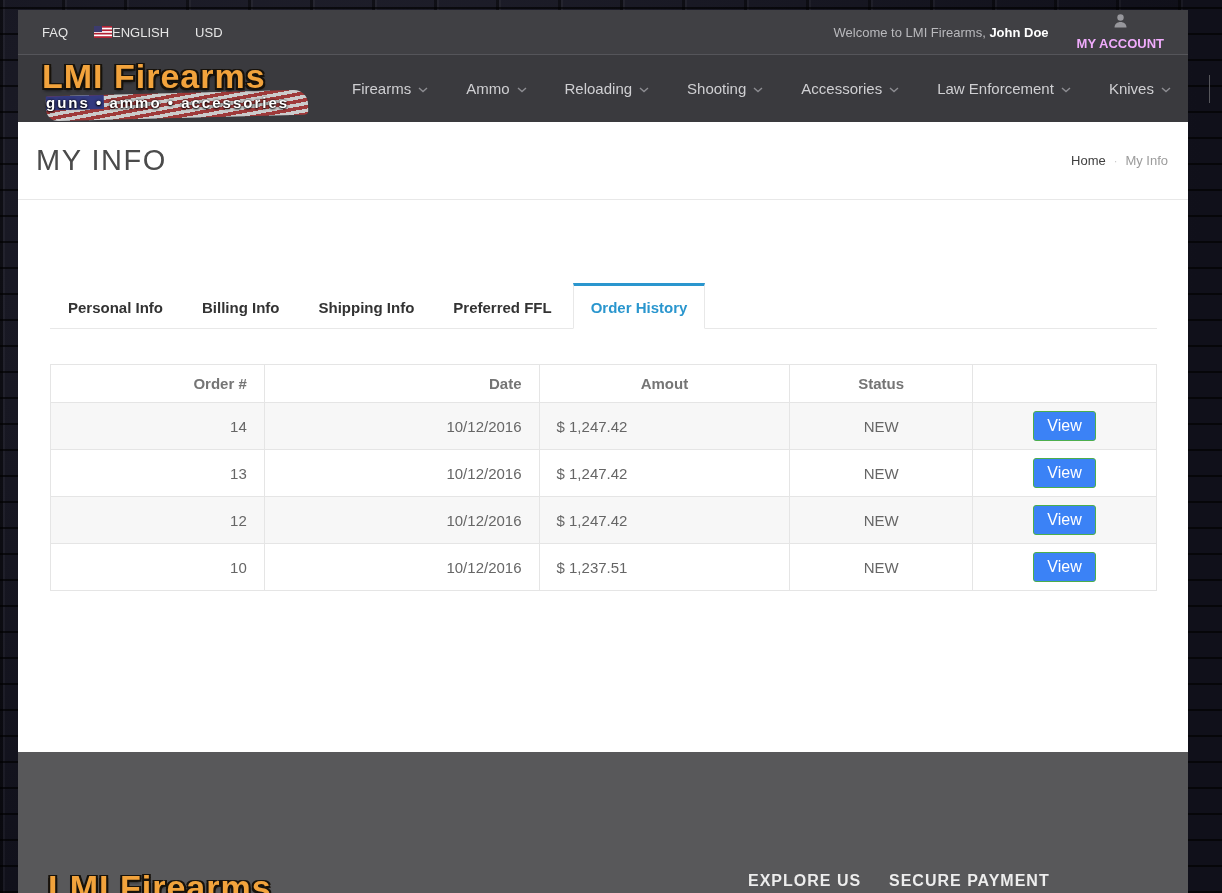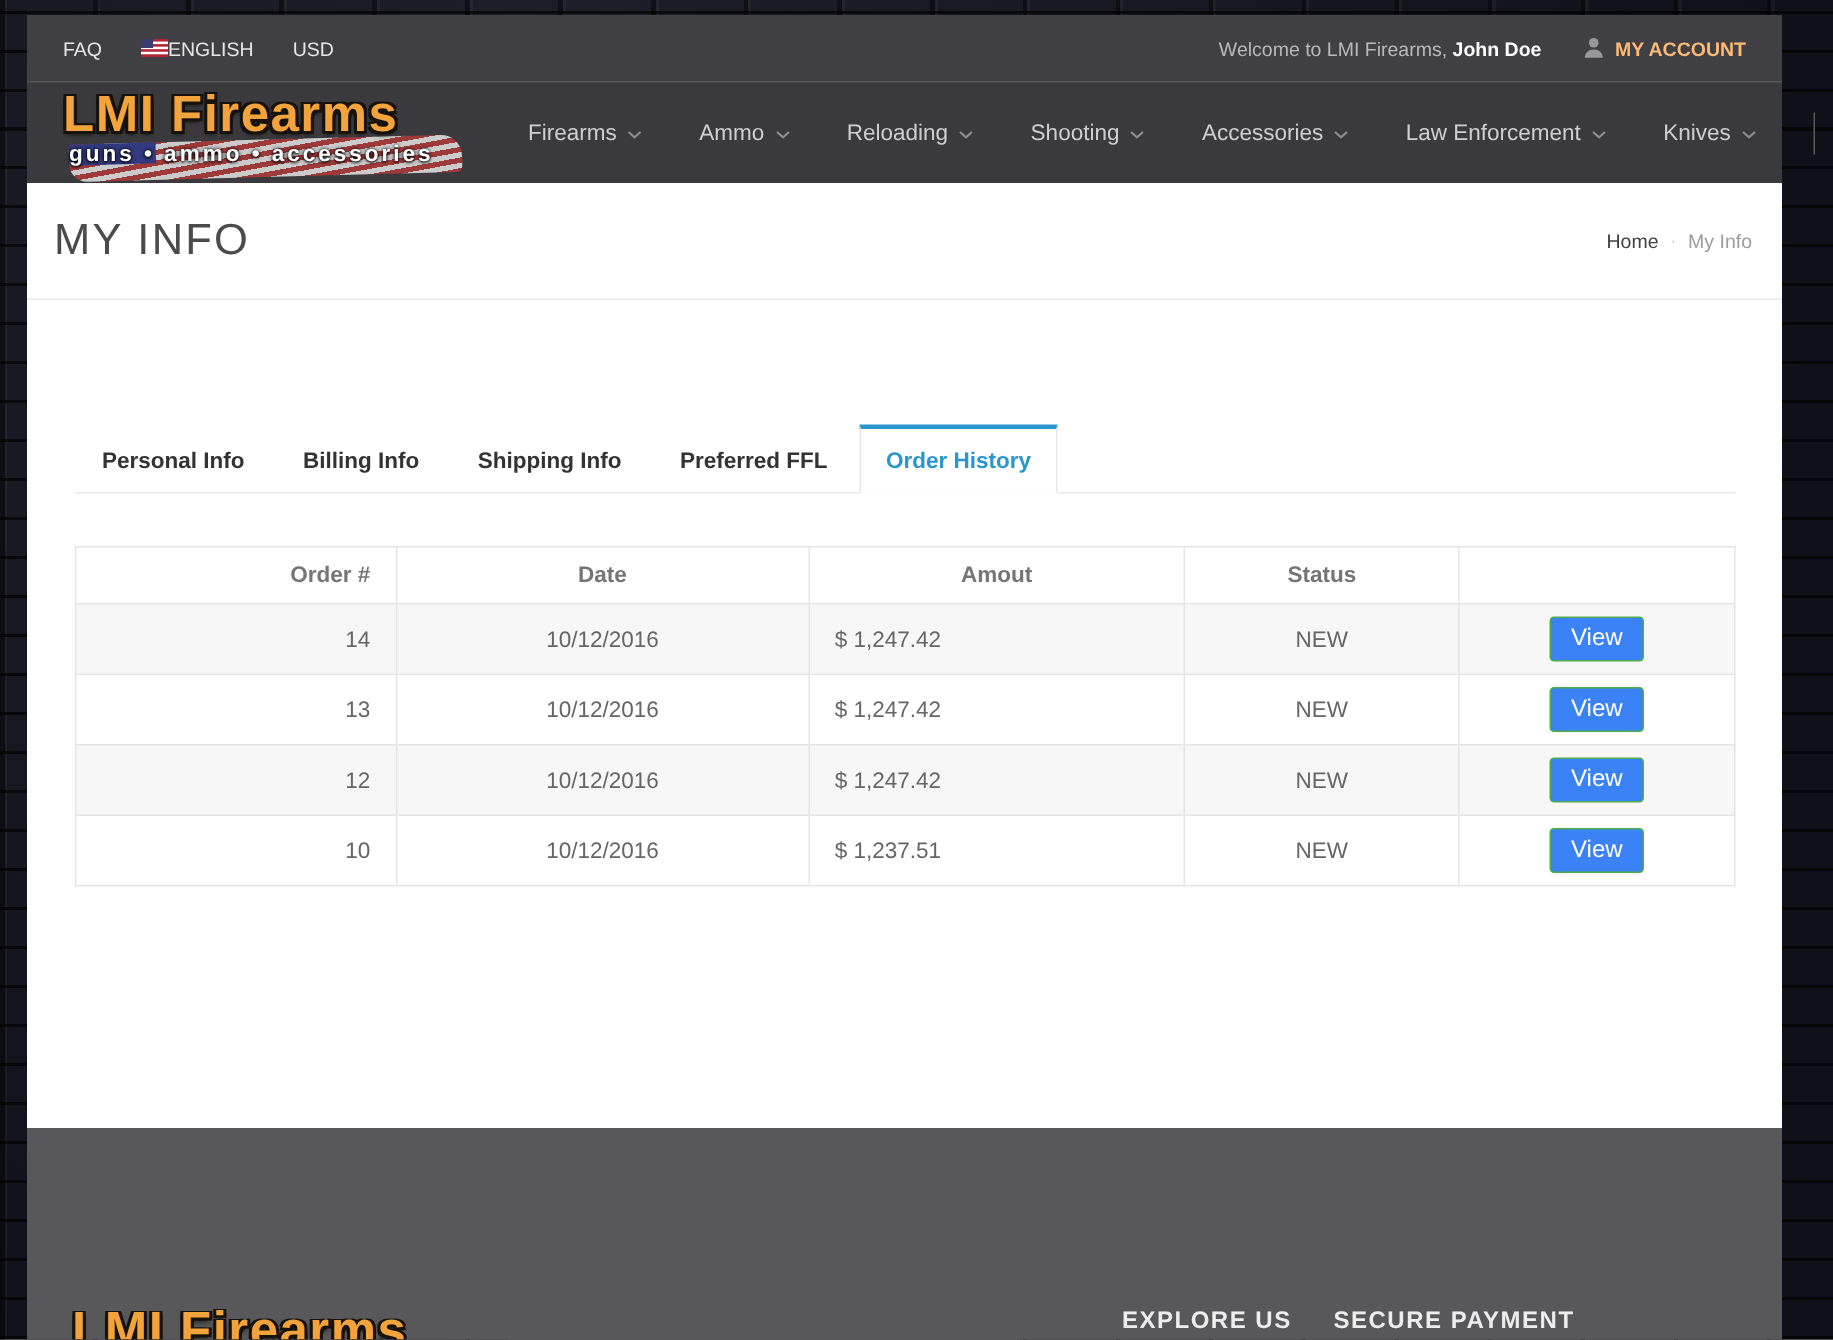--- a/index.html
+++ b/index.html
@@ -19,21 +19,21 @@
     height:44px; background:#404044; display:flex; align-items:center;
     justify-content:space-between; padding:0 24px; font-size:13px; color:#e6e6e6;
   }
   .topbar-left, .topbar-right { display:flex; align-items:center; }
   .topbar-link { color:#e6e6e6; text-decoration:none; cursor:pointer; }
   .topbar-left .topbar-link { margin-right:26px; }
   .lang { display:flex; align-items:center; gap:0; margin-right:26px; cursor:pointer; }
   .flag-icon { display:inline-block; width:18px; height:12px; }
   .welcome { color:#b9b9bd; margin-right:28px; }
   .welcome b { color:#ffffff; }
-  .my-account { display:flex; align-items:center; gap:8px; color:#fdba74; font-weight:bold; cursor:pointer; }
+  .my-account { display:flex; align-items:center; gap:8px; color:#f0abfc; font-weight:bold; cursor:pointer;flex-direction:column; }
 
   
   .header {
     height:68px; background:#3a3a3e; border-top:1px solid #55555a;
     display:flex; align-items:center; padding:0 24px;
   }
   .logo { position:relative; width:292px; height:60px; flex:0 0 auto; cursor:pointer; }
   .logo-flag {
     position:absolute; left:4px; bottom:1px; width:262px; height:25px;
     background:repeating-linear-gradient(171deg,#a83a3a 0 3.5px,#d8d8d8 3.5px 7px);
@@ -82,21 +82,21 @@
     color:#2a96ce; background:#fff;
     border:1px solid #e8e8e8; border-top:3px solid #2a96ce; border-bottom:1px solid #fff;
   }
 
   .orders-table { width:1107px; border-collapse:collapse; margin-top:35px; font-size:15px; }
   .orders-table th, .orders-table td { border:1px solid #e5e5e5; padding:8px 17px; }
   .orders-table th { color:#757575; font-weight:bold; height:38px; }
   .orders-table td { color:#666; height:39px; }
   .orders-table tbody tr:nth-child(odd) { background:#f7f7f7; }
   .col-0 { width:214px; text-align:right; }
-  .col-1 { width:275px; text-align:center; }
+  .col-1 { width:275px; text-align:right; }
   .col-2 { width:251px; }
   .col-3 { width:183px; text-align:center; }
   .col-4 { width:184px; text-align:center; }
   .view-btn {
     background:#3b82f6; color:#fff; font-family:"Liberation Sans",sans-serif;
     font-size:16px; font-weight:normal; border:1px solid #4cae4c; border-radius:3px;
     padding:5px 13px; cursor:pointer;
   }
 
   

